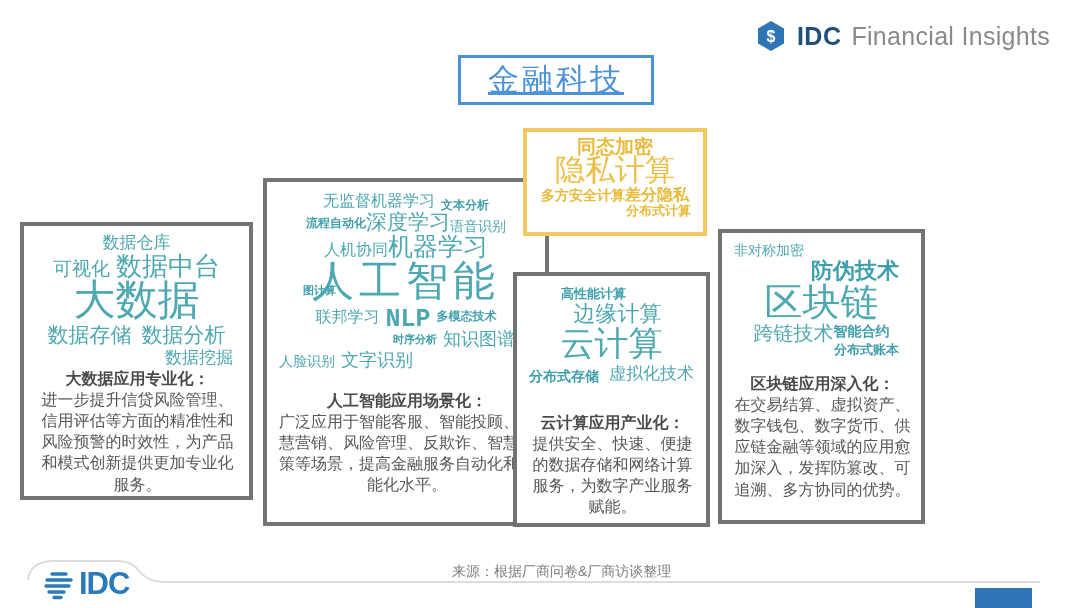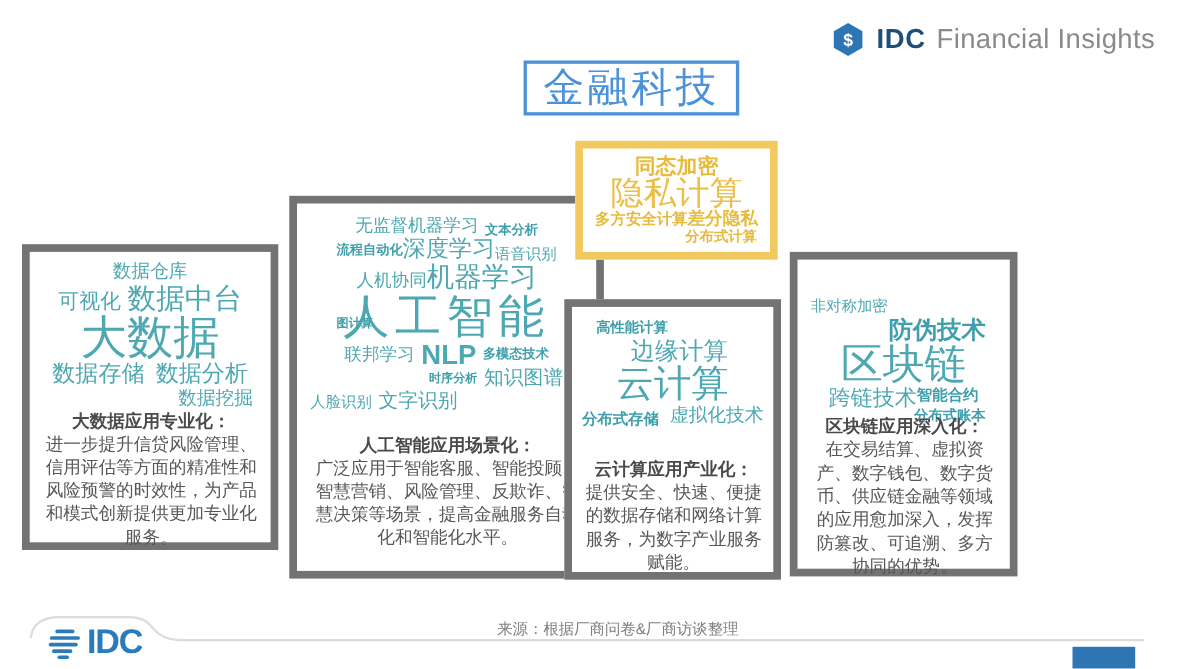--- a/index.html
+++ b/index.html
@@ -5,26 +5,26 @@
   html,body{margin:0;padding:0;background:#fff;}
   body{font-family:"Liberation Sans","DejaVu Sans",sans-serif;}
   .stage{position:relative;width:1080px;height:608px;background:#ffffff;overflow:hidden;}
 
   
   .brand{position:absolute;top:20px;right:30px;display:flex;align-items:center;gap:10px;}
   .brand .bold{font-size:25px;font-weight:bold;color:#1F4E79;letter-spacing:.5px;}
   .brand .rest{font-size:25px;color:#8A8A8A;letter-spacing:.3px;}
 
   
-  .title-box{position:absolute;left:476px;top:55px;width:190px;height:44px;
+  .title-box{position:absolute;left:458px;top:55px;width:190px;height:44px;
     border:3px solid #4C92D9;display:flex;align-items:center;justify-content:center;
-    font-size:37px;color:#4C92D9;letter-spacing:3px;}
+    font-size:31px;color:#4C92D9;letter-spacing:3px;text-decoration:underline;}
 
   
-  .box{position:absolute;background:#fff;border:7px solid #737373;box-sizing:border-box;}
+  .box{position:absolute;background:#fff;border:4px solid #737373;box-sizing:border-box;font-family:Liberation Mono, monospace;}
   .box.yellow{border-color:#F1C95E;}
 
   .cloud{position:relative;width:100%;color:#4EA8B2;}
   .cl{line-height:1.12;white-space:nowrap;}
   .cl.center{text-align:center;}
   .cl.right{text-align:right;}
   .cl.left{text-align:left;}
   .cloud span{color:#4EA8B2;}
   .cloud .b{font-weight:bold;color:#3F9FAC;}
   .yellow .cloud span{color:#EBBE45;}
@@ -108,33 +108,33 @@
     <div class="cloud" style="padding-top:6px;">
       <div class="cl center"><span class="s19 b">同态加密</span></div>
       <div class="cl center" style="margin-top:-3px;"><span class="s30">隐私计算</span></div>
       <div class="cl center" style="margin-top:-2px;"><span class="s14 b">多方安全计算</span><span class="s16 b">差分隐私</span></div>
       <div class="cl right" style="padding-right:12px;margin-top:-3px;"><span class="s13 b">分布式计算</span></div>
     </div>
   </div>
 
   <div class="box" style="left:513px;top:272px;width:197px;height:255px;">
     <div class="cloud" style="padding-top:10px;">
-      <div class="cl left" style="padding-left:22px;"><span class="s13 b">高性能计算</span></div>
+      <div class="cl left" style="padding-left:44px;"><span class="s13 b">高性能计算</span></div>
       <div class="cl center" style="margin-left:12px;"><span class="s22">边缘计算</span></div>
       <div class="cl center" style="margin-top:-2px;"><span class="s34">云计算</span></div>
       <div class="cl center"><span class="s14 b dn2">分布式存储</span><span class="gap10"></span><span class="s17">虚拟化技术</span></div>
     </div>
     <div class="desc" style="top:138px;">
       <div class="dt">云计算应用产业化：</div>
       <div>提供安全、快速、便捷的数据存储和网络计算服务，为数字产业服务赋能。</div>
     </div>
   </div>
 
   <div class="box" style="left:718px;top:229px;width:207px;height:295px;">
-    <div class="cloud" style="padding-top:10px;margin-top:24px;">
+    <div class="cloud" style="padding-top:10px;">
       <div class="cl left" style="padding-left:12px;"><span class="s14">非对称加密</span></div>
       <div class="cl right" style="padding-right:22px;"><span class="s22 b">防伪技术</span></div>
       <div class="cl center" style="margin-top:-2px;"><span class="s38">区块链</span></div>
       <div class="cl center" style="margin-top:-2px;"><span class="s20">跨链技术</span><span class="s14 b up4">智能合约</span></div>
       <div class="cl right" style="padding-right:22px;margin-top:-4px;"><span class="s13 b">分布式账本</span></div>
     </div>
     <div class="desc" style="top:142px;">
       <div class="dt">区块链应用深入化：</div>
       <div>在交易结算、虚拟资产、数字钱包、数字货币、供应链金融等领域的应用愈加深入，发挥防篡改、可追溯、多方协同的优势。</div>
     </div>

